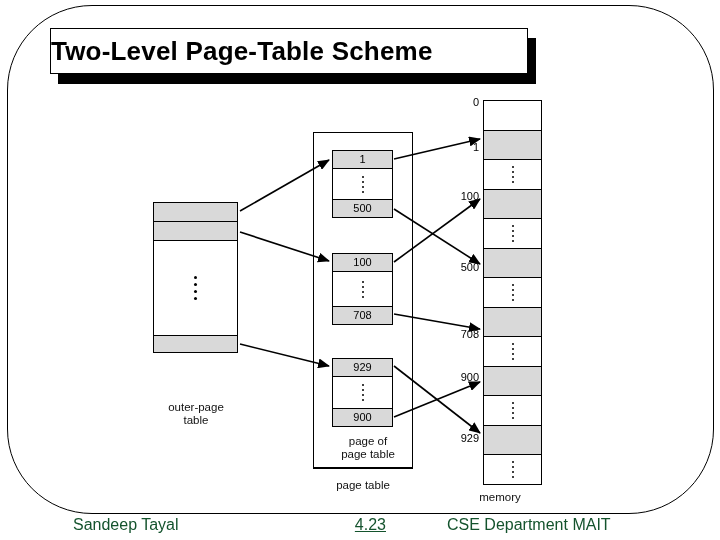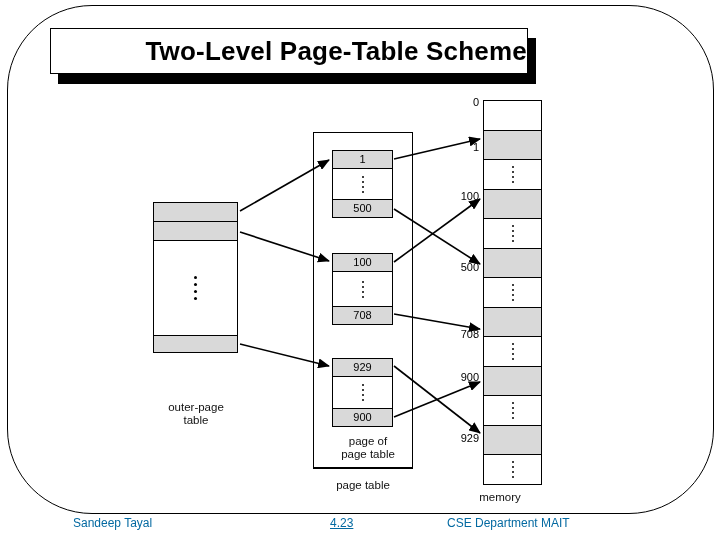--- a/index.html
+++ b/index.html
@@ -8,21 +8,21 @@
     font-family:"Liberation Sans", sans-serif; color:#000; overflow:hidden; }
   .abs { position:absolute; }
 
   
   .slide-border { left:7px; top:5px; width:707px; height:509px;
     border:1px solid #000; border-radius:85px; background:#fff; }
 
   
   .title-box { left:50px; top:28px; width:478px; height:46px; background:#fff;
     border:1.5px solid #000; box-shadow:8px 10px 0 #000;
-    display:flex; align-items:center; justify-content:flex-end; }
+    display:flex; align-items:center; justify-content:flex-start; }
   .title-box span { font-size:26px; font-weight:bold; letter-spacing:0.2px; }
 
   
   .cell-label { font-size:11px; text-align:center; }
   .diagram-label { font-size:11.5px; text-align:center; line-height:13px; color:#111; }
 
   
   .outer-table { left:153px; top:202px; width:85px; height:151px;
     border:1.5px solid #000; background:#fff; display:flex; flex-direction:column; }
   .outer-table .r1, .outer-table .r2 { height:19px; background:var(--shaded);
@@ -50,21 +50,21 @@
   .m-row.shaded { background:var(--shaded); }
   .frame-label { font-size:11px; text-align:right; width:36px; transform:translateY(-50%); }
 
   
   .vdots { width:2px; height:2px; background:#000; border-radius:50%;
     box-shadow:0 5px 0 #000, 0 10px 0 #000, 0 15px 0 #000; margin-bottom:15px; }
   .vdots-lg { width:3px; height:3px; background:#000; border-radius:50%;
     box-shadow:0 7px 0 #000, 0 14px 0 #000, 0 21px 0 #000; margin-bottom:21px; }
 
   
-  .footer-text { font-size:12px; color:#0369a1; }
+  .footer-text { font-size:16px; color:#14532d; }
 
   svg.arrows { left:0; top:0; pointer-events:none; }
 </style>
 </head>
 <body>
 
 <div class="abs slide-border"></div>
 
 <div class="abs title-box">
   <span>Two-Level Page-Table Scheme</span>
@@ -170,14 +170,14 @@
     <line x1="394" y1="159" x2="480" y2="139"></line>
     <line x1="394" y1="209" x2="480" y2="264"></line>
     <line x1="394" y1="262" x2="480" y2="199"></line>
     <line x1="394" y1="314" x2="480" y2="329"></line>
     <line x1="394" y1="366" x2="480" y2="433"></line>
     <line x1="394" y1="417" x2="480" y2="382"></line>
   </g>
 </svg>
 
 <span class="abs footer-text" style="left:73px; top:516px;">Sandeep Tayal</span>
-<span class="abs footer-text" style="left:330px; top:516px; width:56px; text-align:left;text-decoration:underline;">4.23</span>
+<span class="abs footer-text" style="left:330px; top:516px; width:56px; text-align:right;text-decoration:underline;">4.23</span>
 <span class="abs footer-text" style="left:447px; top:516px; width:200px; text-align:left;">CSE Department MAIT</span>
 
 </body></html>

